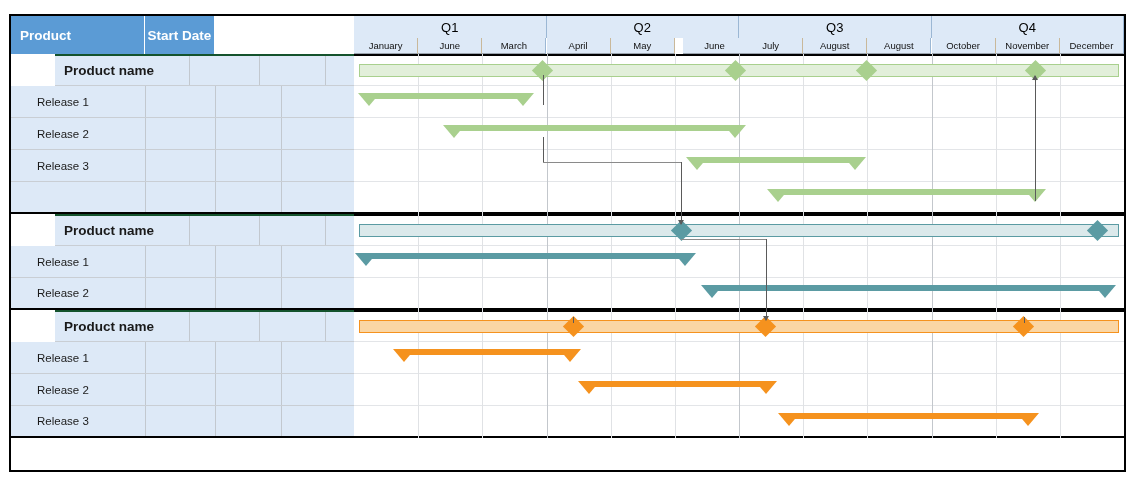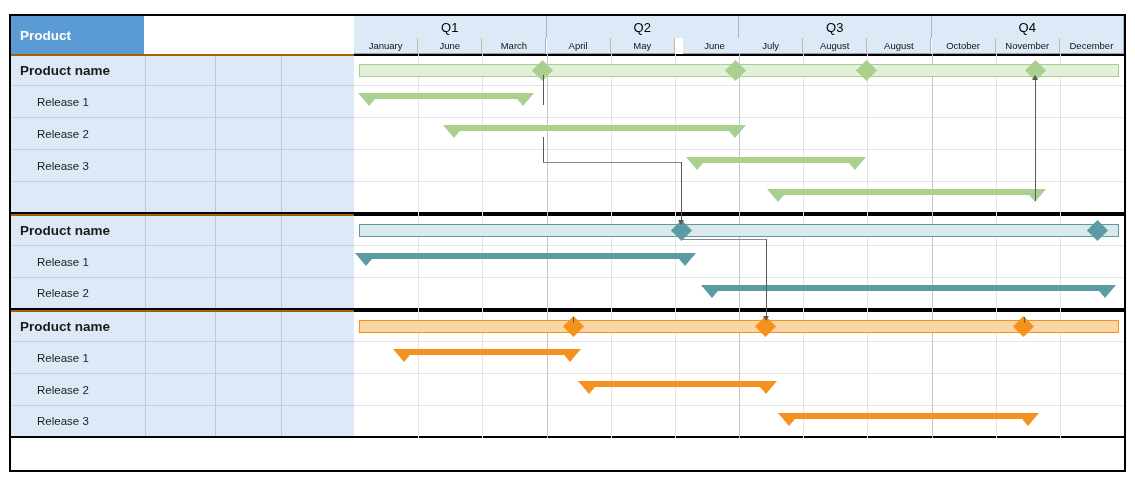--- a/index.html
+++ b/index.html
@@ -19,21 +19,21 @@
   .hdr.c3{left:204px;width:66px;justify-content:center;}
   .hdr.c4{left:270px;width:73px;justify-content:center;border-right:none;}
 
   .lrow{position:absolute;left:0;width:343px;box-sizing:border-box;background:#dde9f7;
         border-bottom:1px solid #c9ced4;}
   .lrow .cellsep{position:absolute;top:0;bottom:0;width:1px;background:#c2c8cf;}
   .lrow .s1{left:134px;} .lrow .s2{left:204px;} .lrow .s3{left:270px;}
   .lrow .lbl{position:absolute;left:0;top:0;bottom:0;display:flex;align-items:center;color:#1a1a1a;}
   .lrow.group .lbl{font-weight:bold;font-size:13.5px;padding-left:9px;}
   .lrow.task  .lbl{font-weight:normal;font-size:11.5px;padding-left:26px;}
-  .lrow.grouptop{border-top:2px solid #a16207;}
+  .lrow.grouptop{border-top:2px solid #14532d;margin-left:44px;}
   .lrow.grouplast{border-bottom:2px solid #000;}
 
   .footrow{position:absolute;left:0;width:1113px;background:#fff;}
 
   
   .gantt{position:absolute;left:343px;top:0;right:0;bottom:0;}
   .qhdr{position:absolute;top:0;height:22px;background:#dde9f7;box-sizing:border-box;
         border-right:1px solid #9bb7d4;display:flex;align-items:center;justify-content:center;
         font-size:13px;color:#000;}
   .mhdr{position:absolute;top:22px;height:16px;background:#dde9f7;box-sizing:border-box;
@@ -67,20 +67,21 @@
   .arrowdn{position:absolute;width:0;height:0;border-left:3px solid transparent;border-right:3px solid transparent;border-top:5px solid #5a5a5a;}
 </style>
 </head>
 <body>
 
 <div id="app">
   <div class="frame">
 
     <div class="left-col">
       <div class="hdr products">Product</div>
+      <div class="hdr c2">Start Date</div>
       <div id="left-rows">
           <div class="lrow group grouptop" style="top: 38px; height: 32px;">
             <div class="lbl" style="width: 134px;">Product name</div>
             <div class="cellsep s1"></div>
             <div class="cellsep s2"></div>
             <div class="cellsep s3"></div>
             <div class="lbl" style="left: 134px; width: 70px; justify-content: center; font-size: 11px;"></div>
             <div class="lbl" style="left: 204px; width: 66px; justify-content: center; font-size: 11px;"></div>
             <div class="lbl" style="left: 270px; width: 73px; justify-content: center; font-size: 11px;"></div>
           </div>

